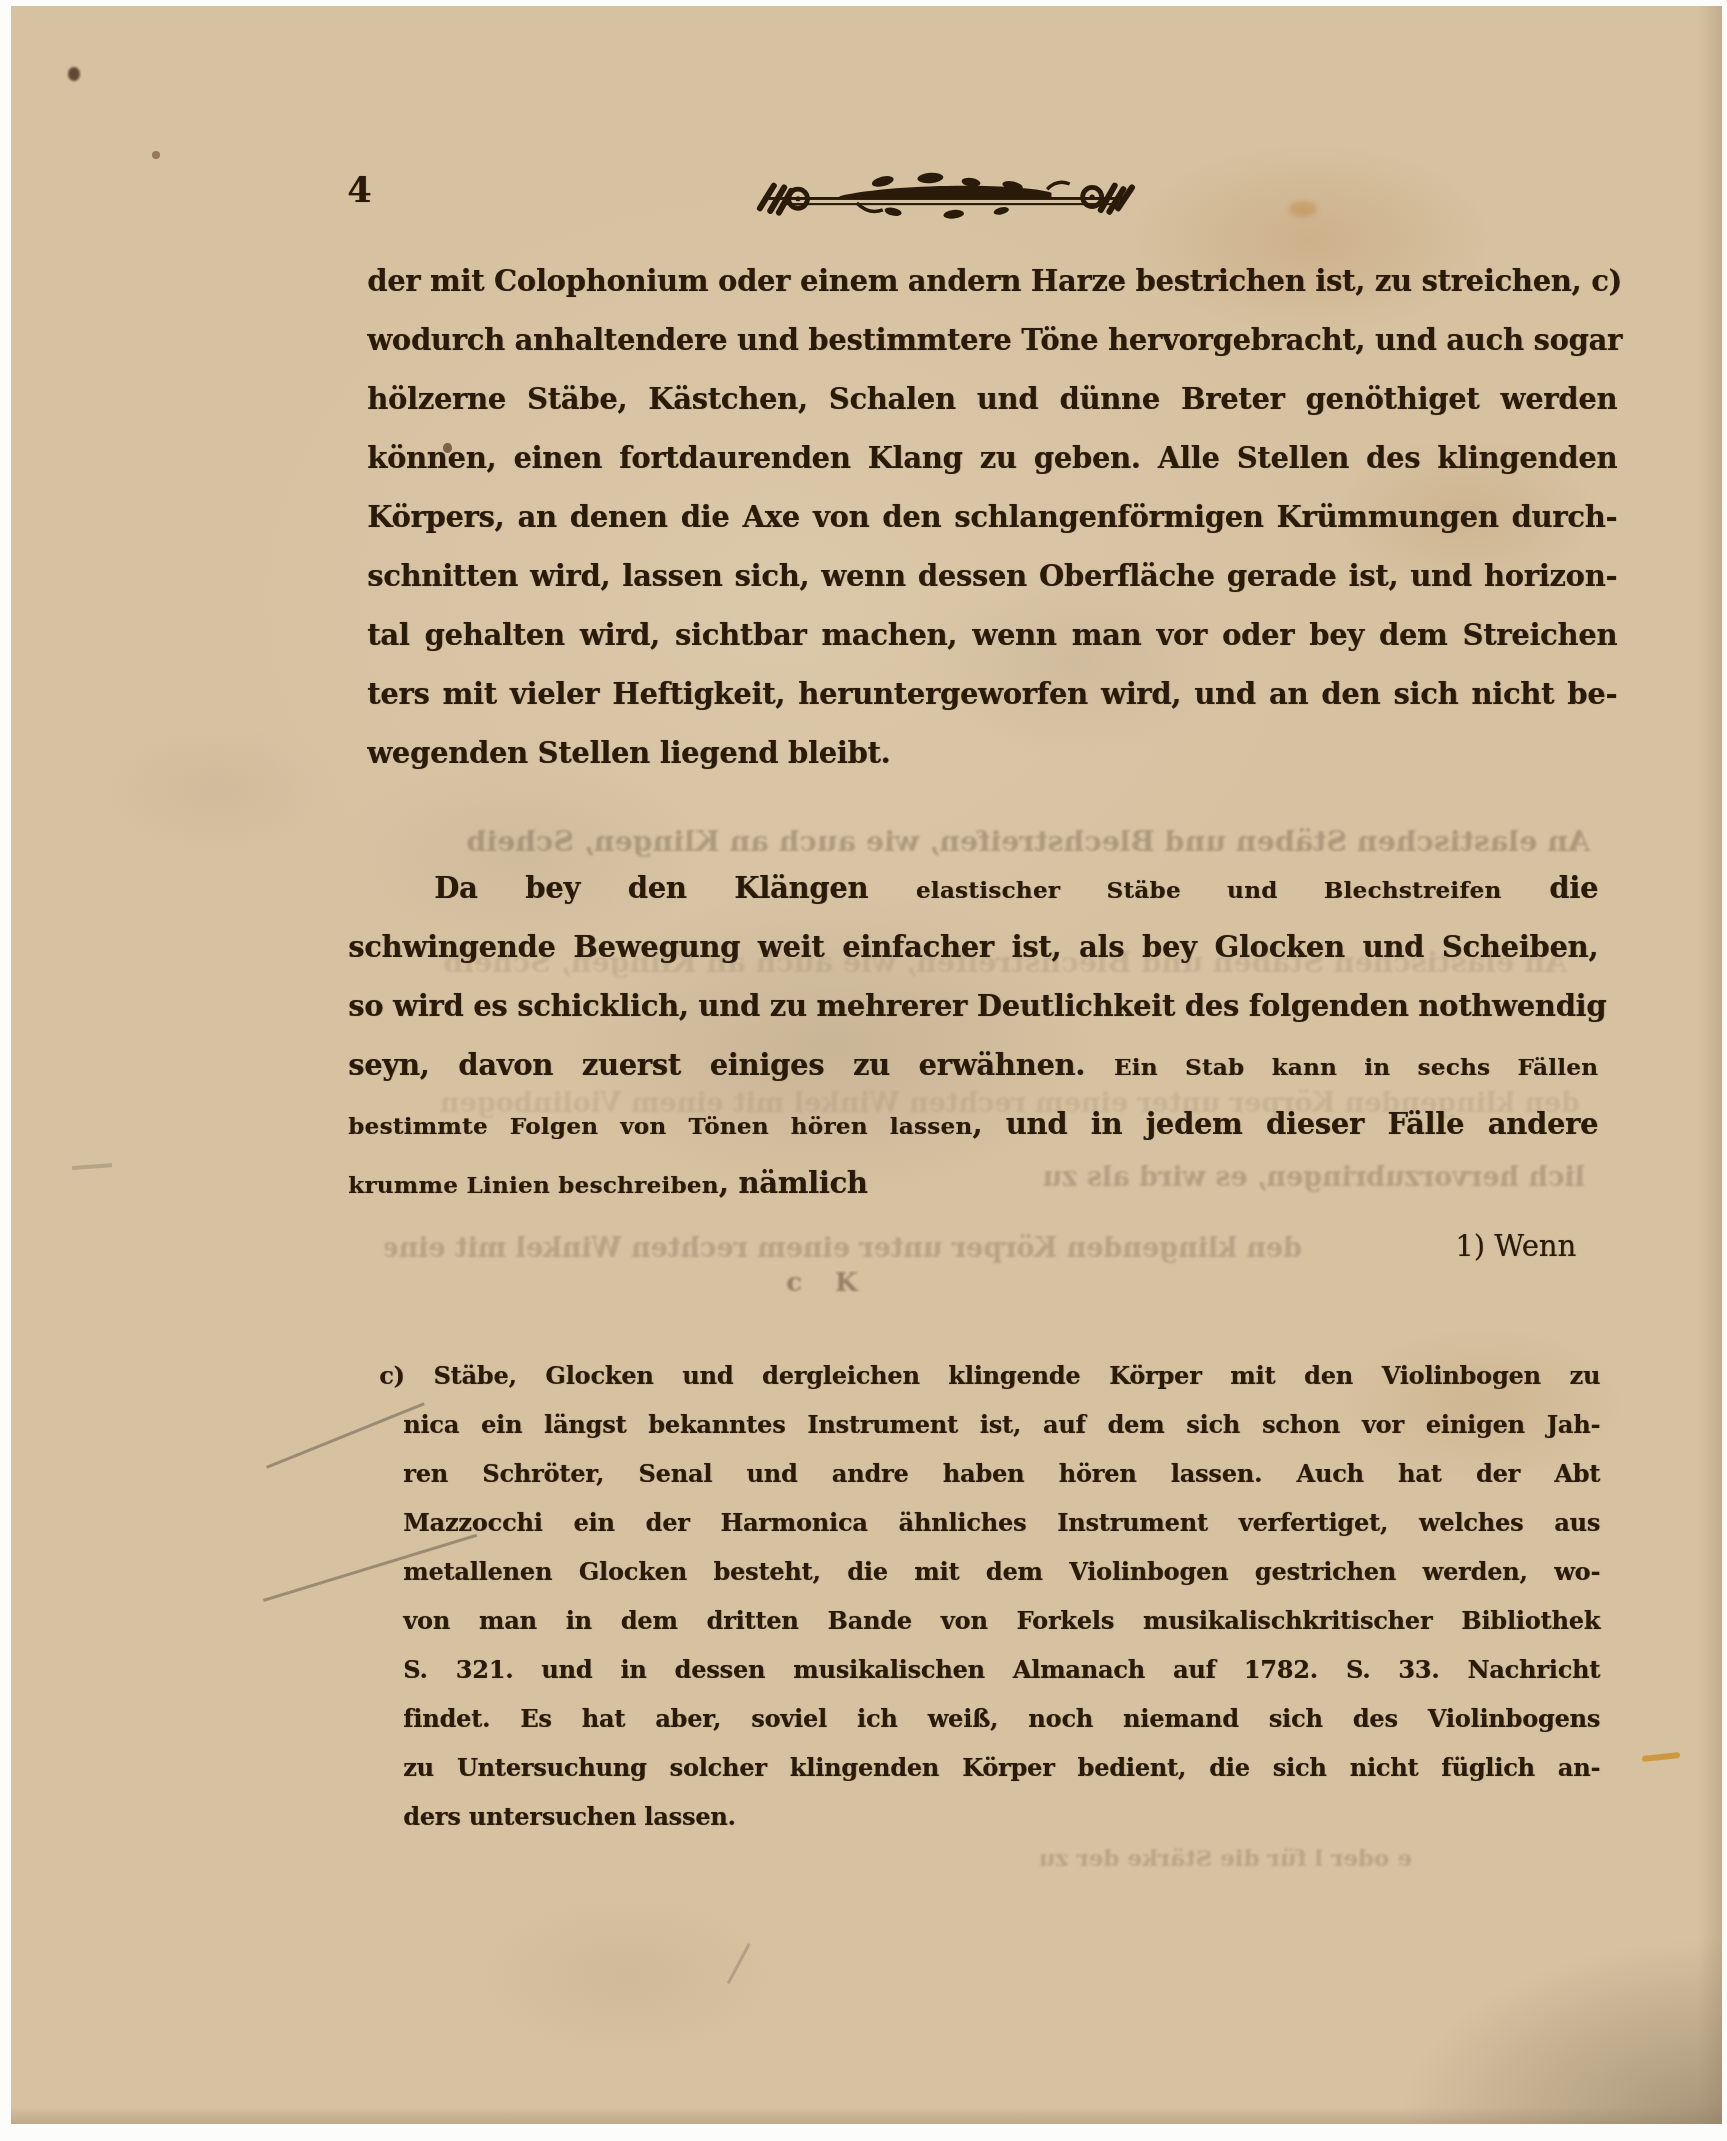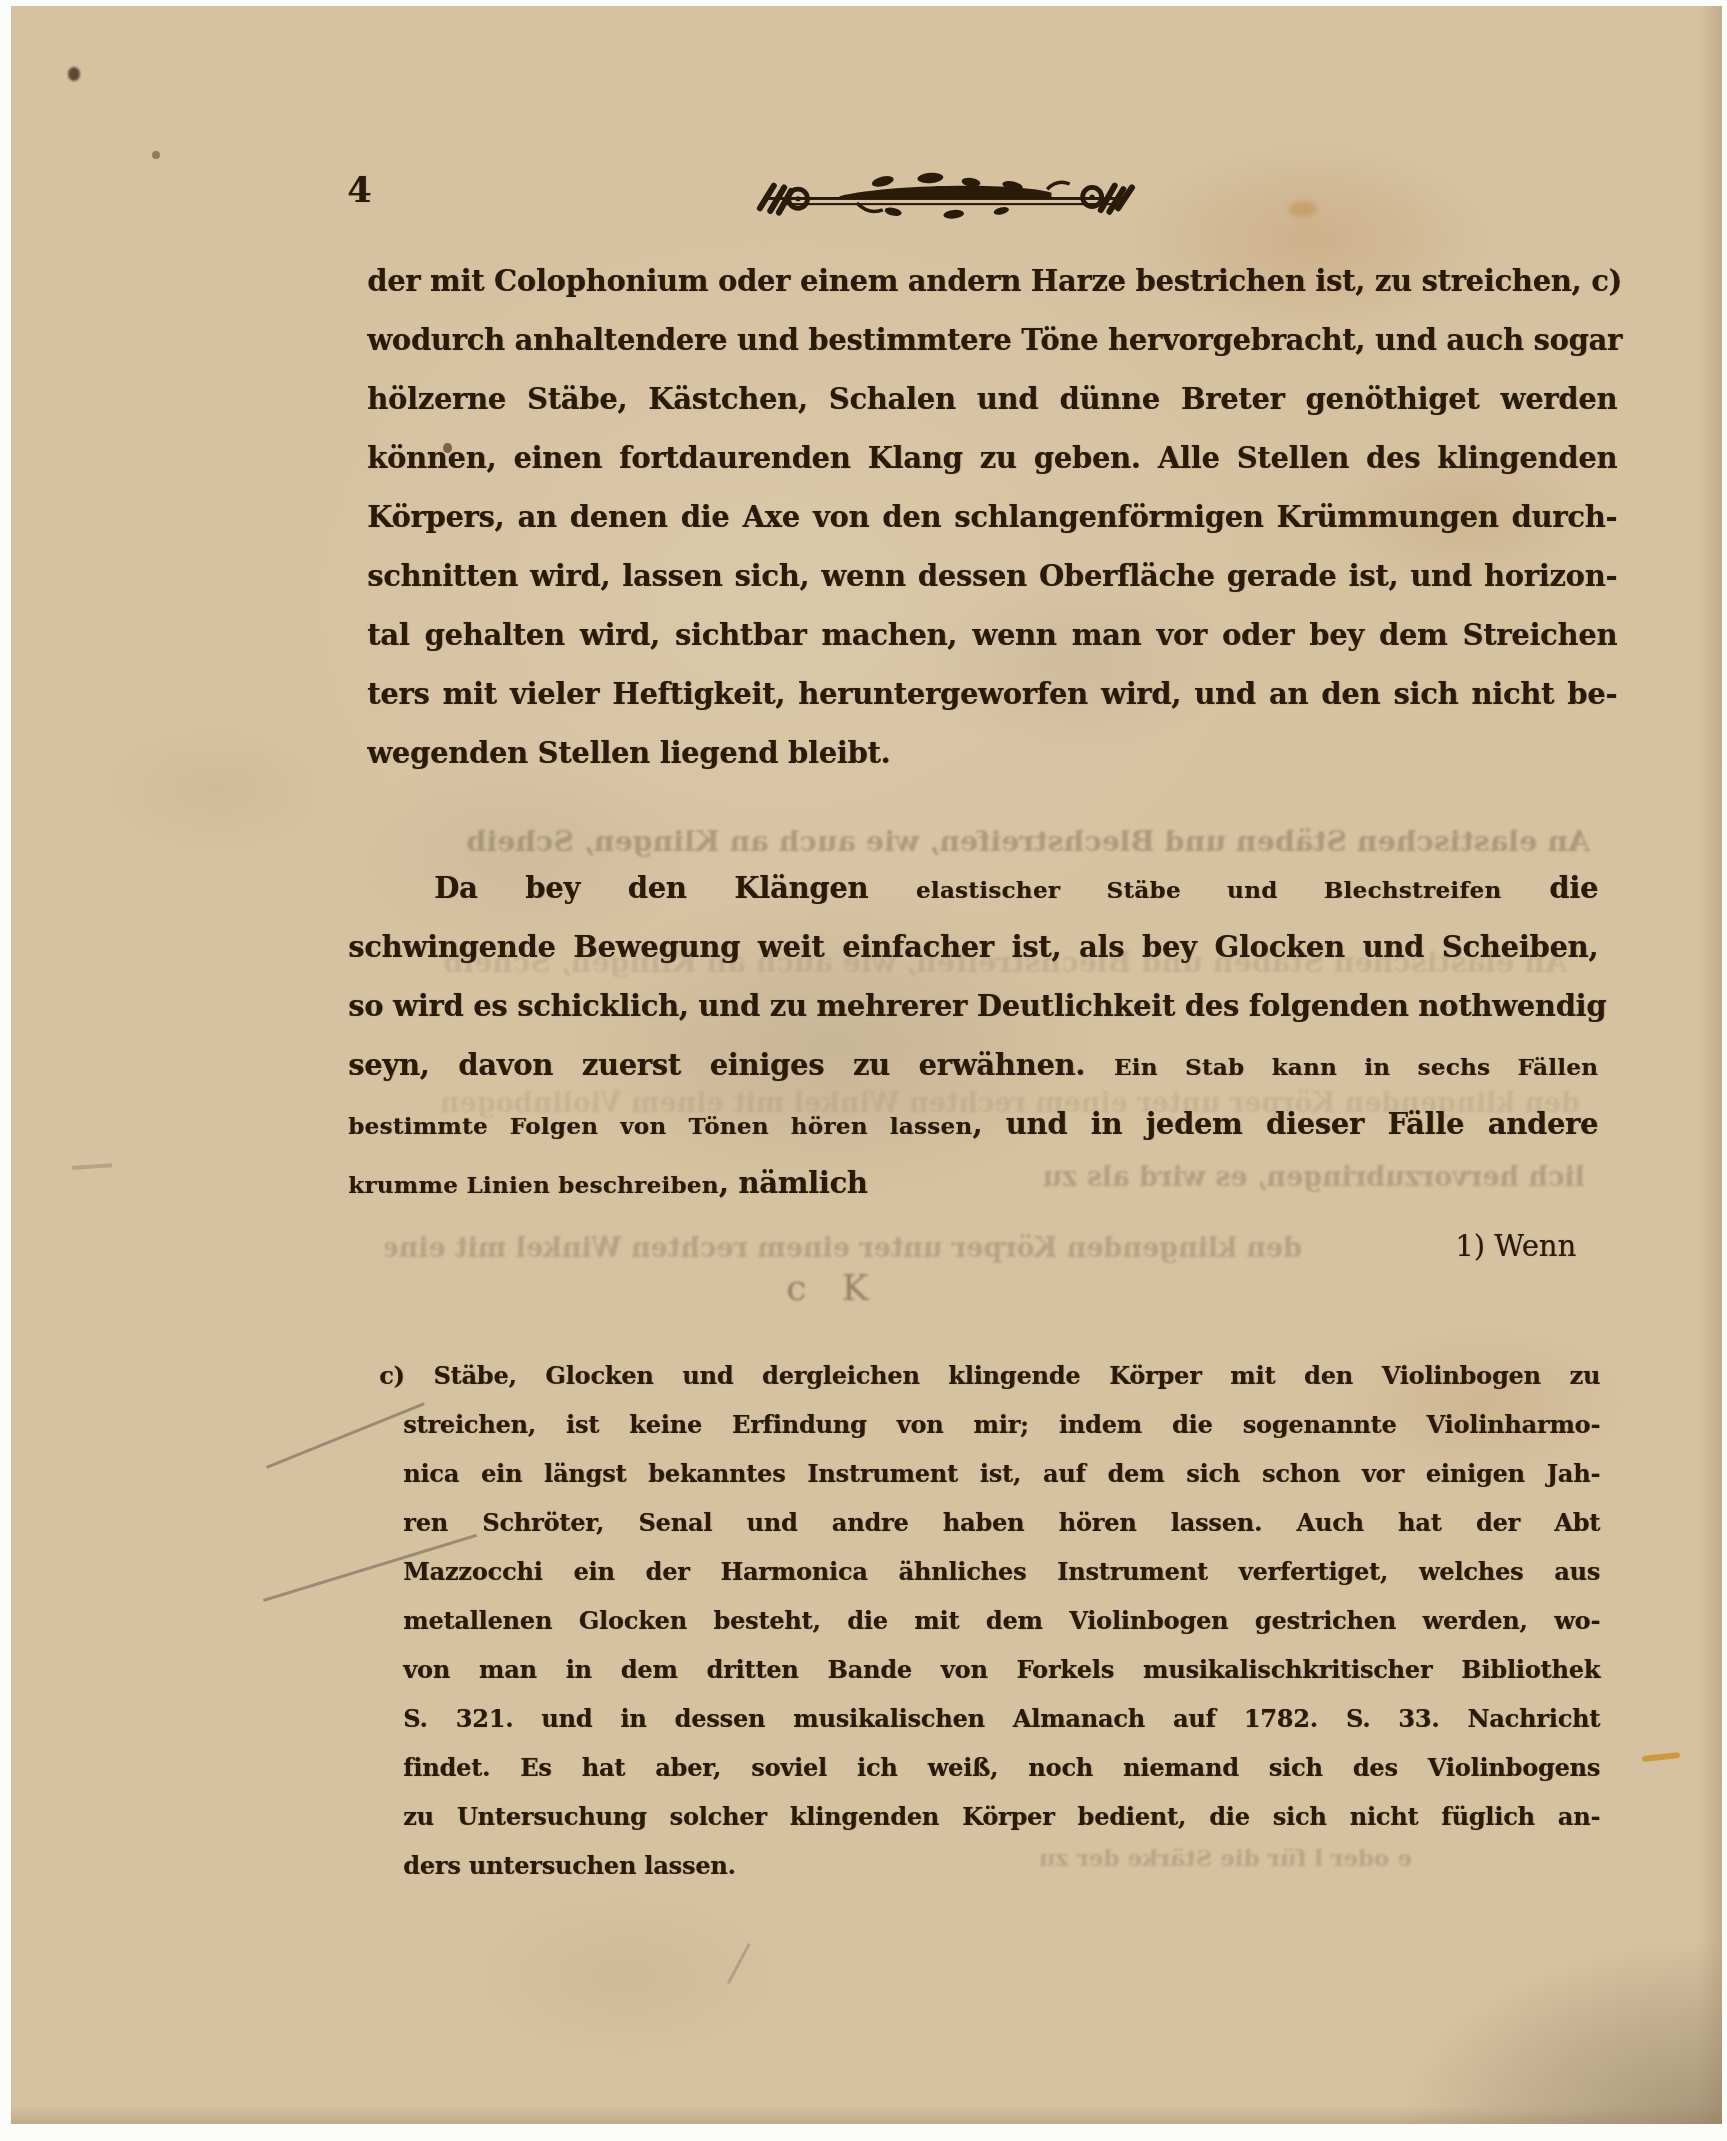--- a/index.html
+++ b/index.html
@@ -53,21 +53,21 @@
 
   
   .ghost{position:absolute;font-weight:700;color:#6e5d46;
          transform:scaleX(-1);filter:blur(1.2px);white-space:nowrap;overflow:hidden;}
   .g-a {left:342px; top:818px;  width:1237px;font-size:28.5px;opacity:.40;}
   .g-a2{left:363px; top:939px; width:1193px;font-size:28.5px;opacity:.16;}
   .g-c2{left:363px; top:1081px; width:1206px;font-size:27px;opacity:.14;}
   .g-b {left:813px; top:1155px; width:761px; font-size:27px;opacity:.33;}
   .g-c {left:374px; top:1226px; width:917px;font-size:27px;opacity:.30;}
   .g-d {left:804px; top:1838px; width:597px; font-size:23px;opacity:.28;}
-  #sigmark{position:absolute;left:775px;top:1261px;font-size:36px;font-weight:400;
+  #sigmark{position:absolute;left:775px;top:1261px;font-size:26px;font-weight:700;
            color:#5f4e38;opacity:.55;filter:blur(0.9px);letter-spacing:12px;}
 
   .pencil{position:absolute;height:2.6px;background:rgba(106,95,78,.55);
           filter:blur(0.3px);transform-origin:0 0;}
   .pencil.p1{left:255px;top:1460px;width:170px;transform:rotate(-22deg);}
   .pencil.p2{left:252px;top:1593px;width:223px;transform:rotate(-17deg);}
   .pencil.p3{left:737px;top:1937px;width:2.6px;height:45px;background:rgba(122,110,90,.38);transform:rotate(28deg);}
   .pencil.p4{left:61px;top:1160px;width:40px;height:3.5px;background:rgba(122,110,90,.35);transform:rotate(-4deg);}
 
   .spot{position:absolute;border-radius:50%;}
@@ -139,21 +139,20 @@
       <div class="mline">so wird es schicklich, und zu mehrerer Deutlichkeit des folgenden nothwendig</div>
       <div class="mline"><span>seyn, davon zuerst einiges zu erwähnen.  </span><span class="em">Ein Stab kann in sechs Fällen</span></div>
       <div class="mline"><span class="em">bestimmte Folgen von Tönen hören lassen</span><span>, und in jedem dieser Fälle andere</span></div>
       <div class="mline no-just"><span class="em">krumme Linien beschreiben</span><span>, nämlich</span></div>
     </div>
 
     <div id="catchword" class="ink">1) Wenn</div>
 
     <div id="footnote" class="ink">
       <div class="fline">c)  Stäbe, Glocken und dergleichen klingende Körper mit den Violinbogen zu</div>
-      <div class="fline fn-cont">streichen, ist keine Erfindung von mir; indem die sogenannte Violinharmo-</div>
       <div class="fline fn-cont">nica ein längst bekanntes Instrument ist, auf dem sich schon vor einigen Jah-</div>
       <div class="fline fn-cont">ren Schröter, Senal und andre haben hören lassen.  Auch hat der Abt</div>
       <div class="fline fn-cont">Mazzocchi ein der Harmonica ähnliches Instrument verfertiget, welches aus</div>
       <div class="fline fn-cont">metallenen Glocken besteht, die mit dem Violinbogen gestrichen werden, wo-</div>
       <div class="fline fn-cont">von man in dem dritten Bande von Forkels musikalischkritischer Bibliothek</div>
       <div class="fline fn-cont">S. 321. und in dessen musikalischen Almanach auf 1782. S. 33. Nachricht</div>
       <div class="fline fn-cont">findet.  Es hat aber, soviel ich weiß, noch niemand sich des Violinbogens</div>
       <div class="fline fn-cont">zu Untersuchung solcher klingenden Körper bedient, die sich nicht füglich an-</div>
       <div class="fline fn-cont no-just">ders untersuchen lassen.</div>
     </div>

